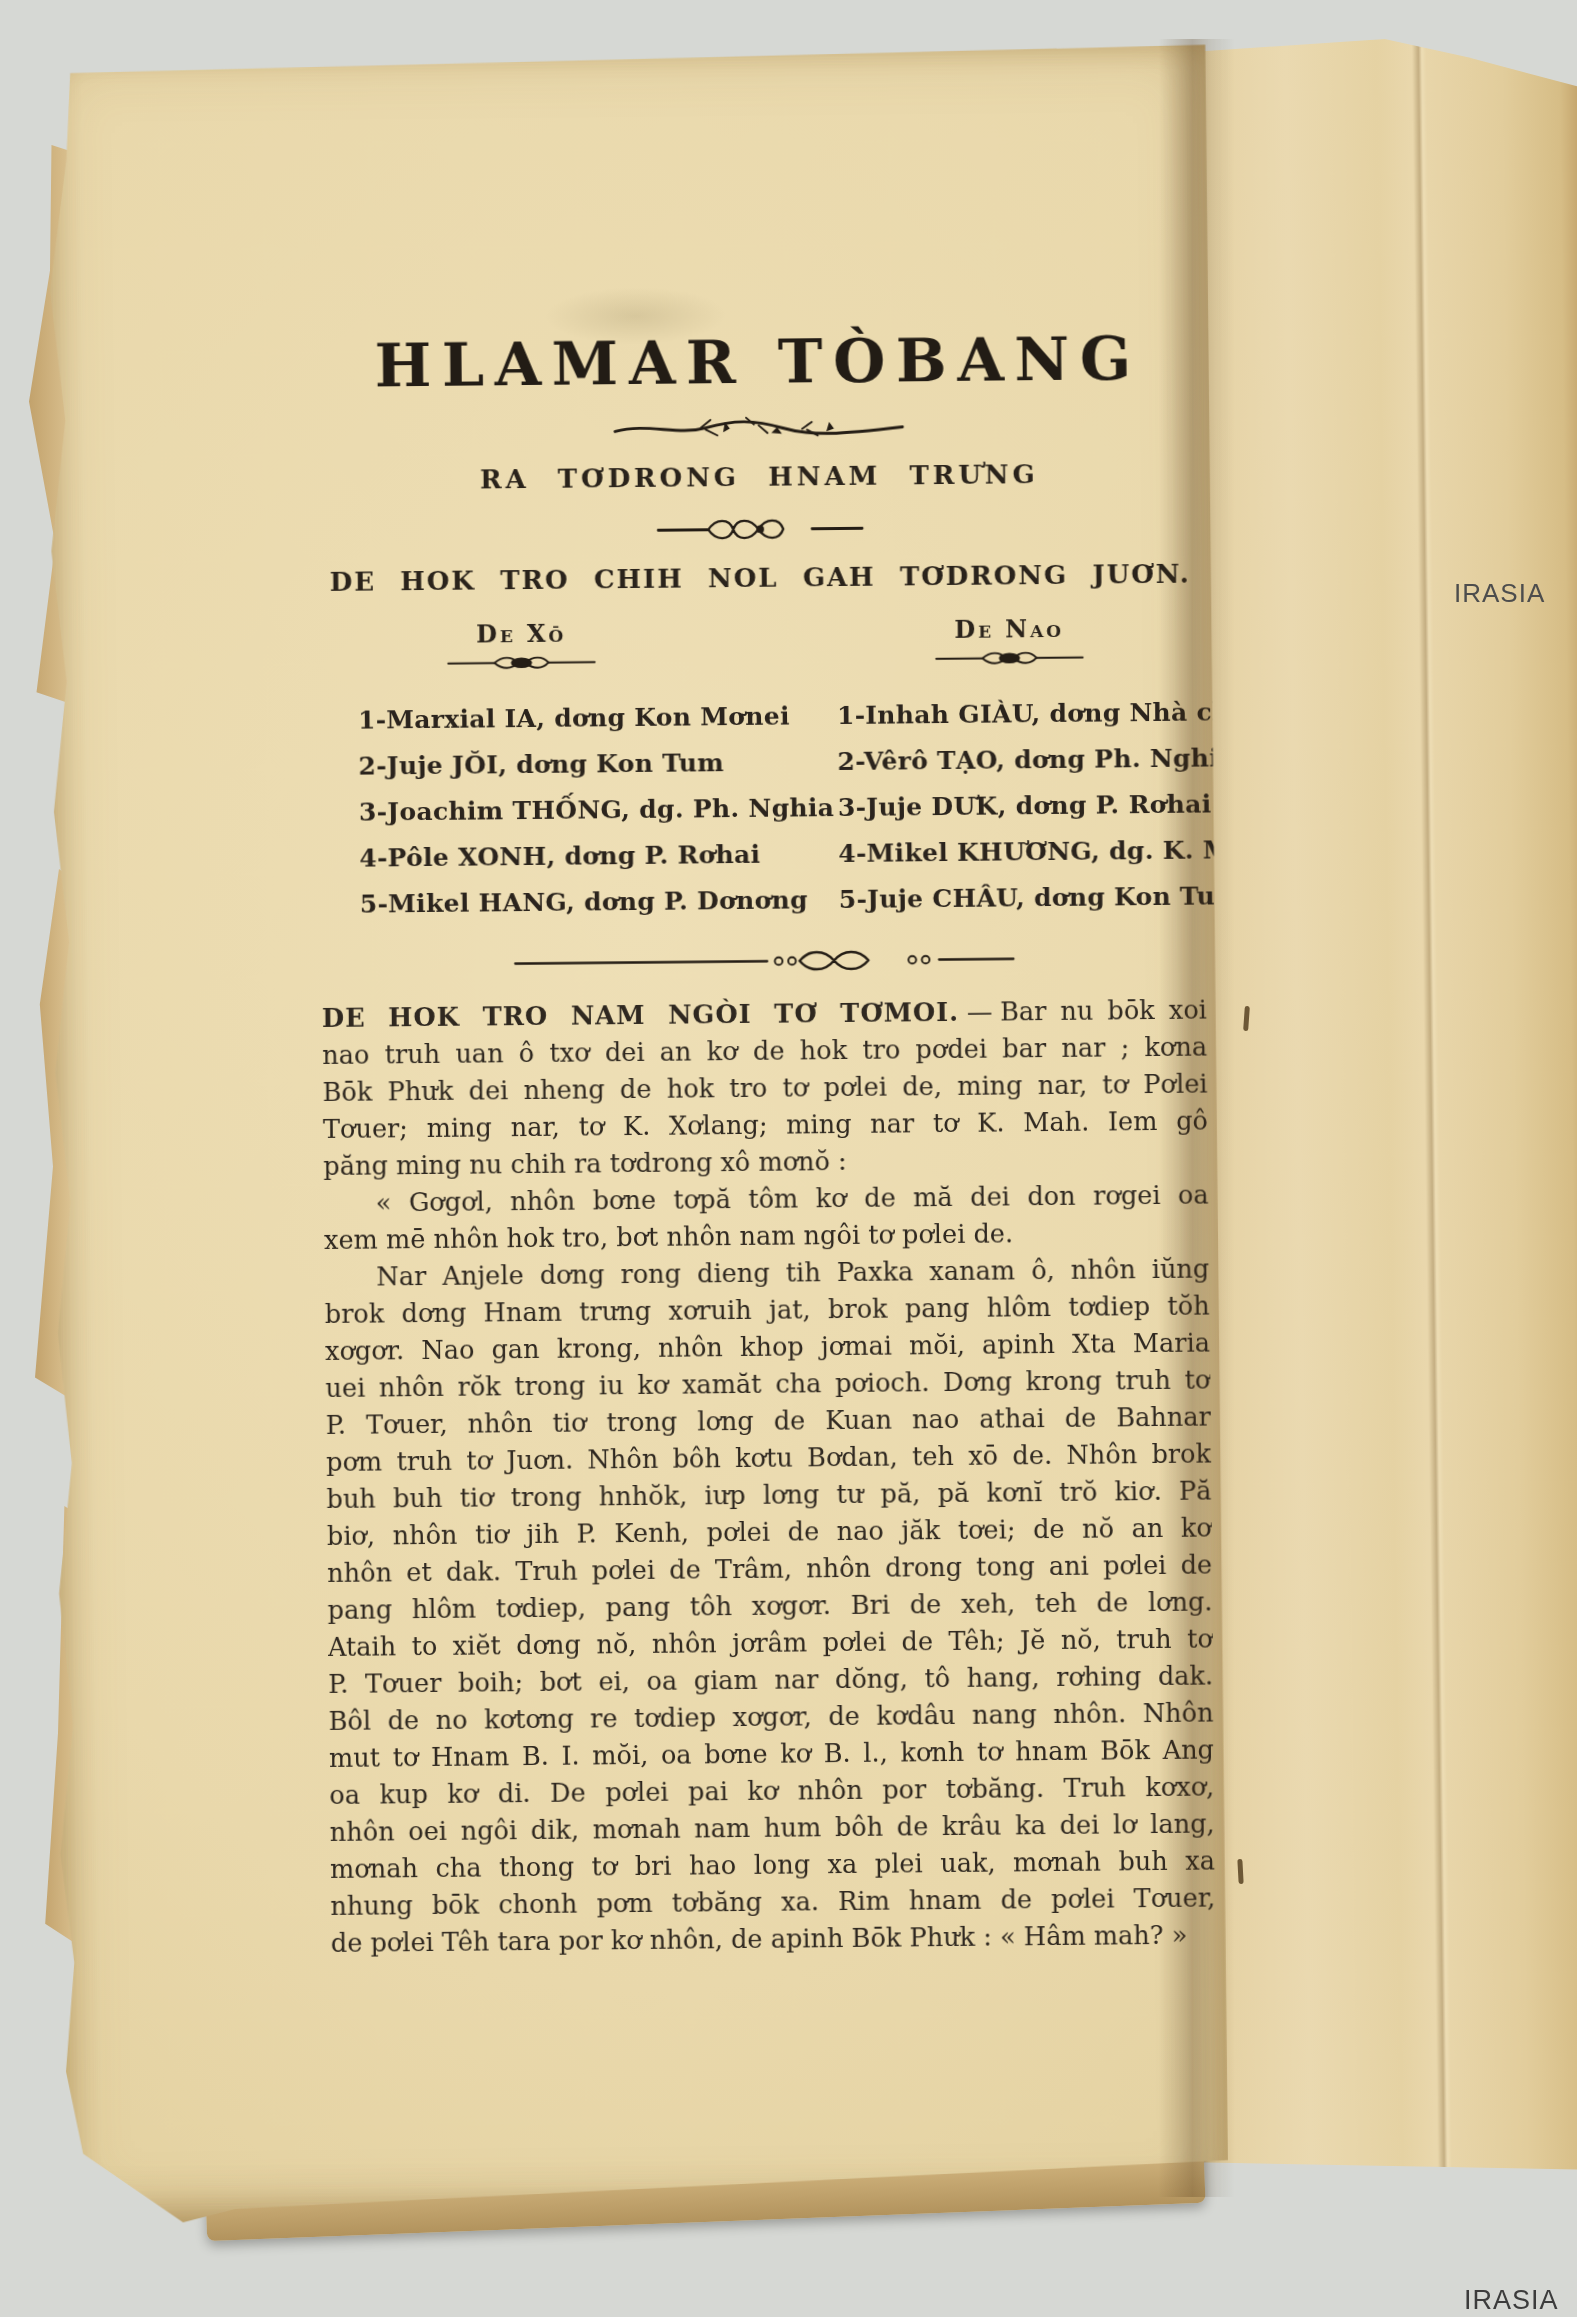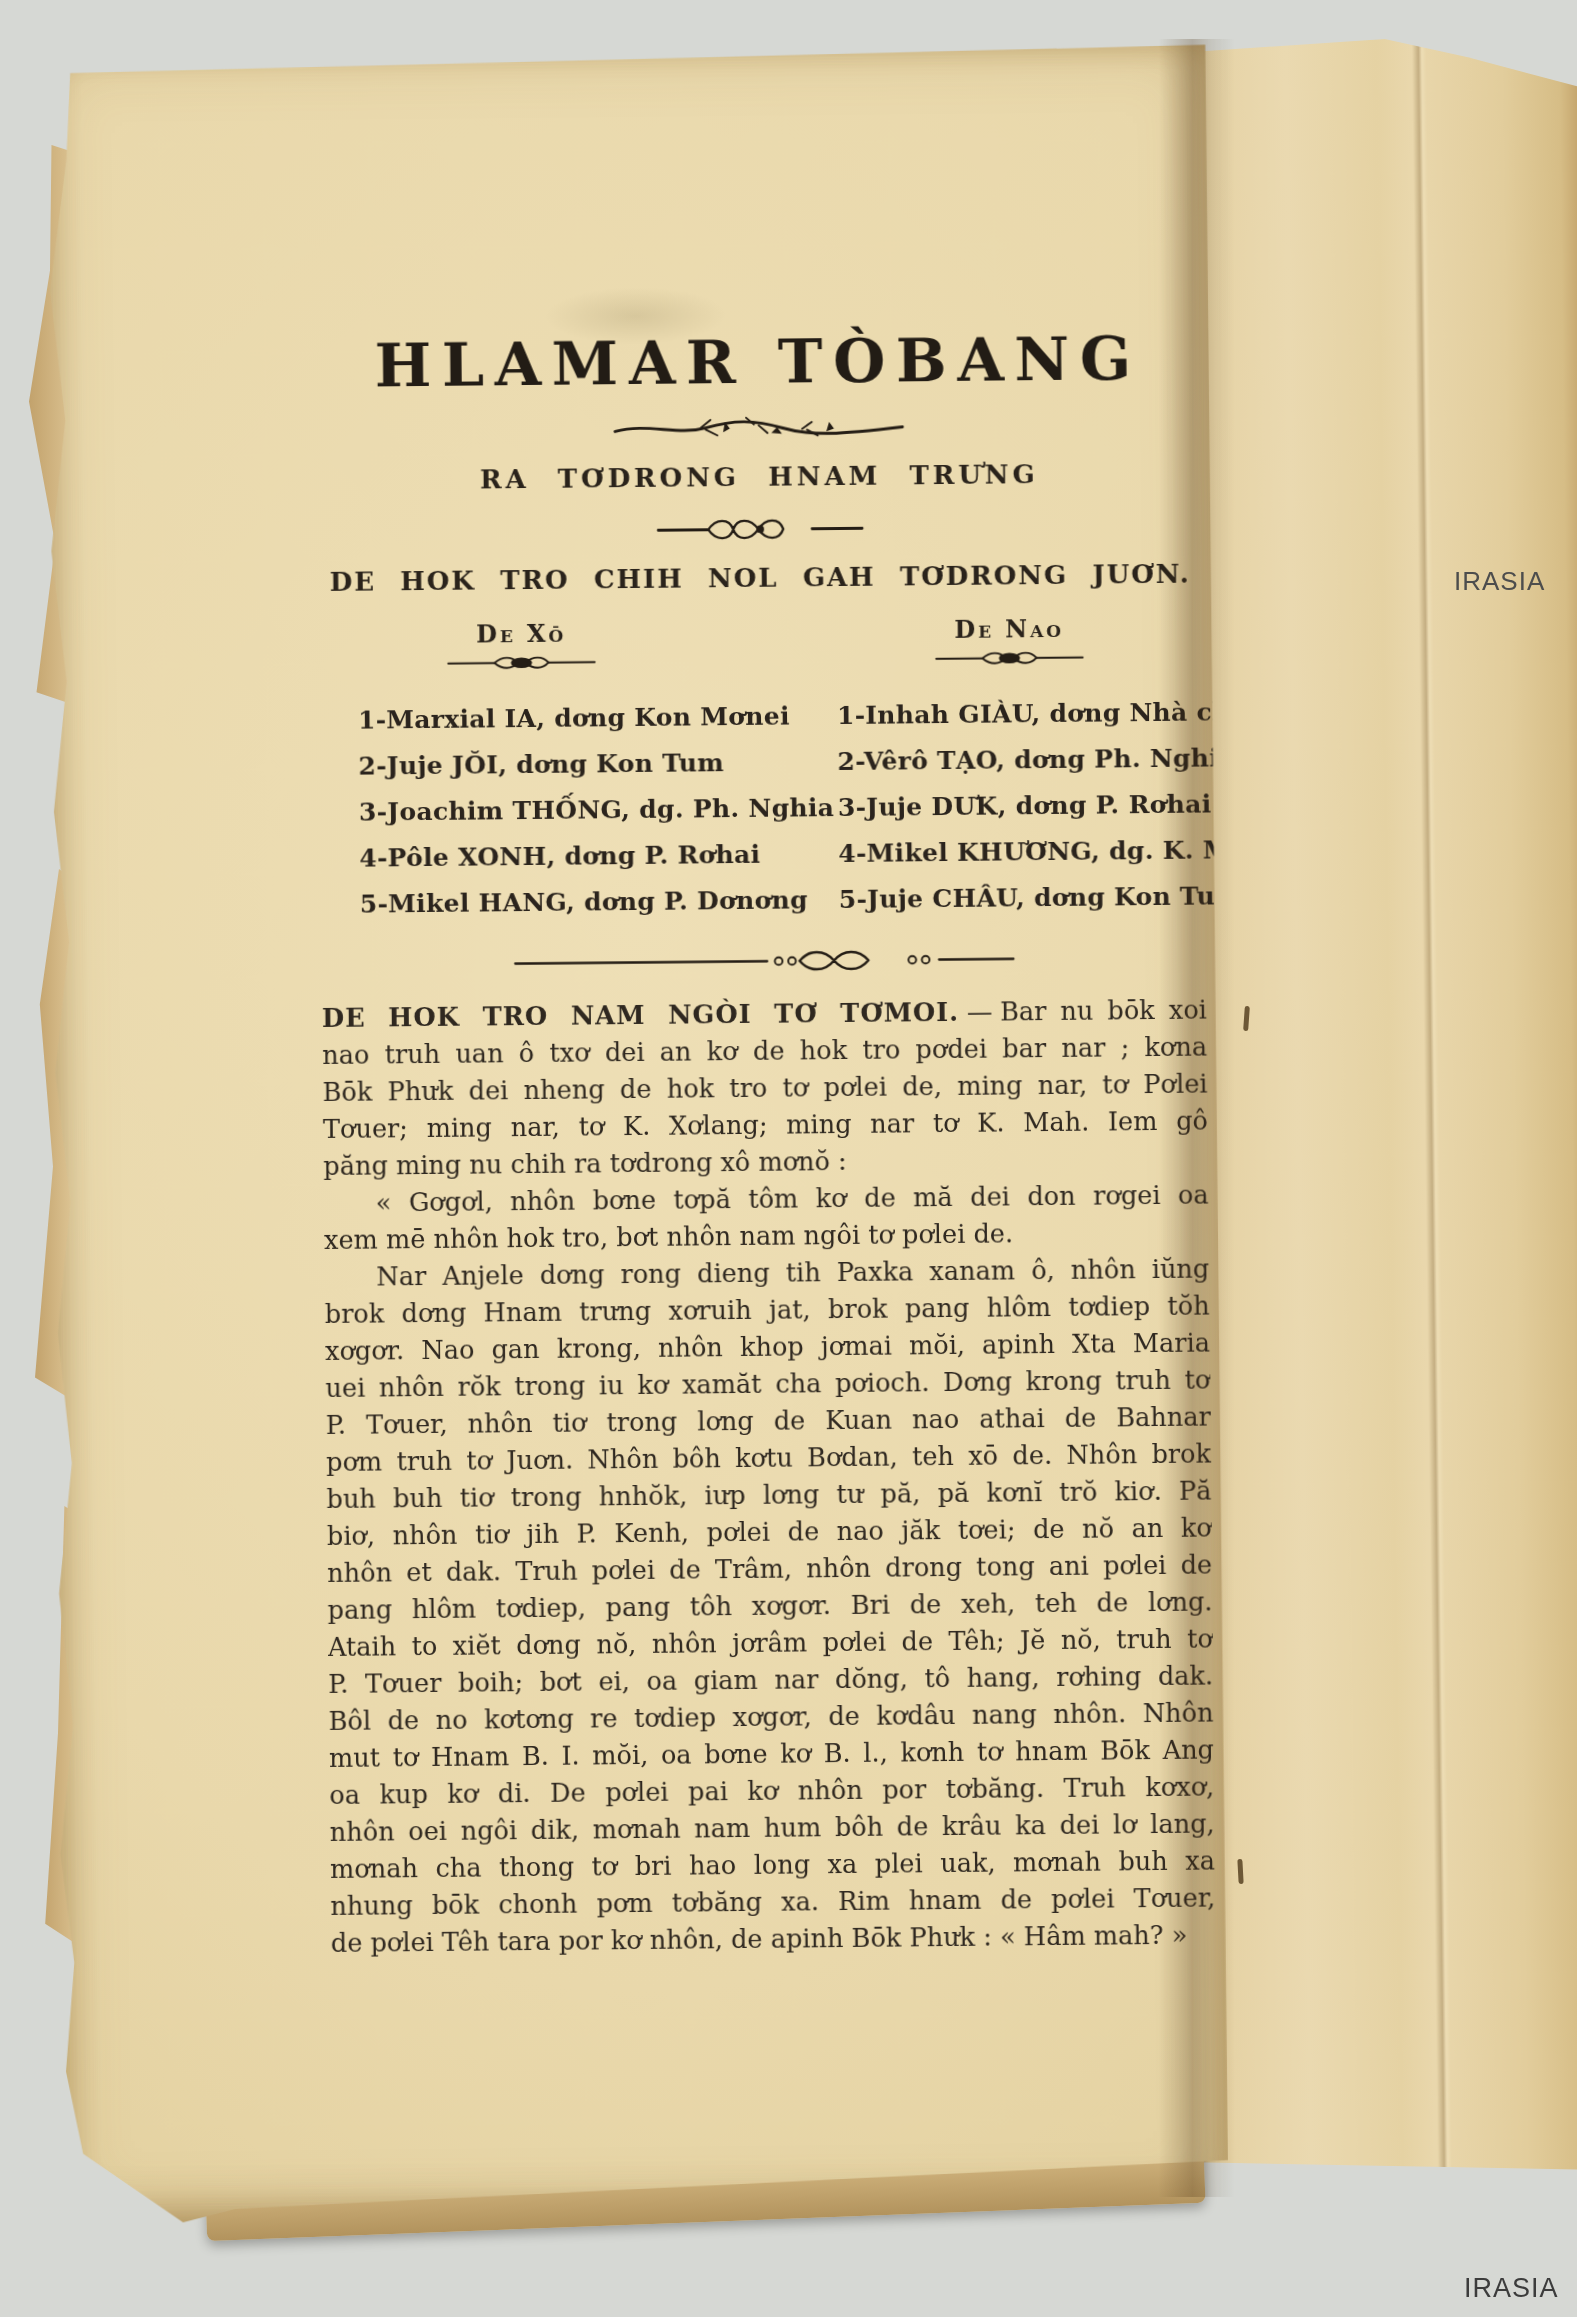--- a/index.html
+++ b/index.html
@@ -91,21 +91,21 @@
   .bodyblock{position:absolute;top:951px;left:0;width:885px;}
   .bline{
     font-size:25.6px;line-height:37px;height:37px;overflow:hidden;
     text-align:justify;text-align-last:justify;color:#2f2820;
   }
   .bline.lastline{text-align-last:left;}
   .bline.indent{text-indent:52px;}
   .leadline .lead{font-weight:700;letter-spacing:1px;word-spacing:6.8px;}
   .leadline .dash{margin:0 7.7px;}
   
-  .wm{position:absolute;font-family:"Liberation Sans","DejaVu Sans",sans-serif;z-index:9;letter-spacing:1px;}
+  .wm{position:absolute;font-family:"Liberation Sans","DejaVu Sans",sans-serif;z-index:9;letter-spacing:1px;margin-top:12px;}
   .wm-mid{left:1454px;top:566px;font-size:26px;color:#4d4d4d;}
   .wm-bottom{left:1464px;top:2273px;font-size:27px;color:#3c3c3c;}
   .ink{stroke:#241d15;fill:none;stroke-width:3;stroke-linecap:round;}
   .inkfill{fill:#241d15;stroke:none;}
 </style>
 </head>
 <body>
 
 <div class="canvas">
 

